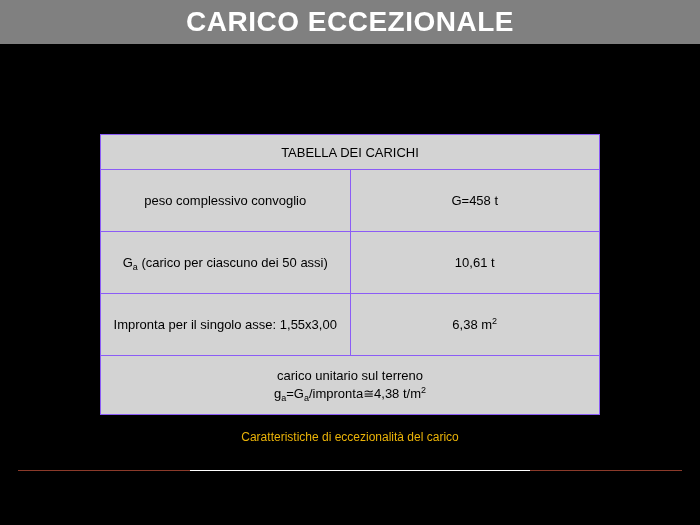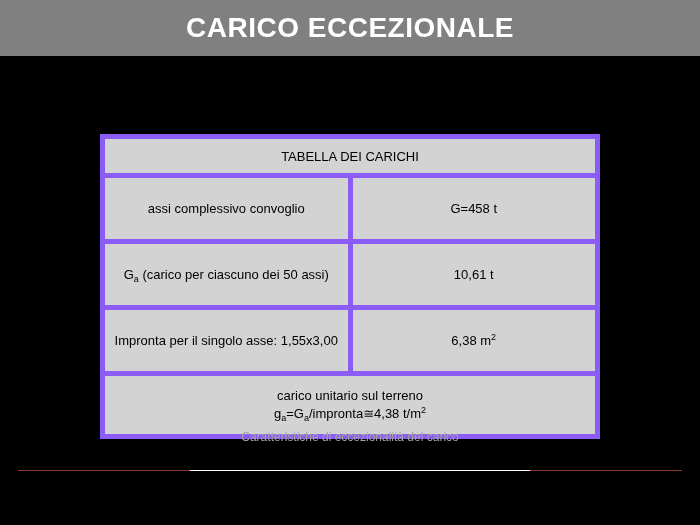--- a/index.html
+++ b/index.html
@@ -18,21 +18,21 @@
     position: relative;
     width: 700px;
     height: 525px;
     background: #000000;
   }
   .title-bar {
     position: absolute;
     left: 0;
     top: 0;
     width: 700px;
-    height: 56px;
+    height: 44px;
     background: #808080;
     display: flex;
     align-items: center;
     justify-content: center;
   }
   .title-text {
     color: #ffffff;
     font-size: 28px;
     font-weight: bold;
     letter-spacing: 0.5px;
@@ -43,21 +43,21 @@
     left: 100px;
     top: 134px;
     width: 500px;
   }
   table.load-table {
     border-collapse: collapse;
     width: 500px;
     table-layout: fixed;
   }
   table.load-table td {
-    border: 5px solid #8b5cf6;
+    border: 1px solid #8b5cf6;
     color: #000000;
     font-size: 13px;
     text-align: center;
     vertical-align: middle;
     background: #d3d3d3;
   }
   td.header-cell {
     background: #c6c6c6;
     height: 32px;
     font-size: 14px;
@@ -86,21 +86,21 @@
     vertical-align: baseline;
     position: relative;
     top: -5px;
   }
   .caption {
     position: absolute;
     left: 0;
     top: 430px;
     width: 700px;
     text-align: center;
-    color: #a3a3a3;
+    color: #eab308;
     font-size: 12px;
   }
   .rule-outer {
     position: absolute;
     top: 470px;
     height: 1px;
     background: #8b3a2a;
   }
   .rule-left {
     left: 18px;
@@ -125,21 +125,21 @@
     <div class="title-text">CARICO ECCEZIONALE</div>
   </div>
 
   <div class="table-wrap">
     <table class="load-table">
       <tbody>
         <tr>
           <td class="header-cell" colspan="2">TABELLA DEI CARICHI</td>
         </tr>
         <tr>
-          <td class="body-cell label-col">assi complessivo convoglio</td>
+          <td class="body-cell label-col">peso complessivo convoglio</td>
           <td class="body-cell value-col">G=458 t</td>
         </tr>
         <tr>
           <td class="body-cell label-col"><span>G</span><sub>a</sub><span> (carico per ciascuno dei 50 assi)</span></td>
           <td class="body-cell value-col">10,61 t</td>
         </tr>
         <tr>
           <td class="body-cell label-col">Impronta per il singolo asse: 1,55x3,00</td>
           <td class="body-cell value-col"><span>6,38 m</span><sup>2</sup></td>
         </tr>

